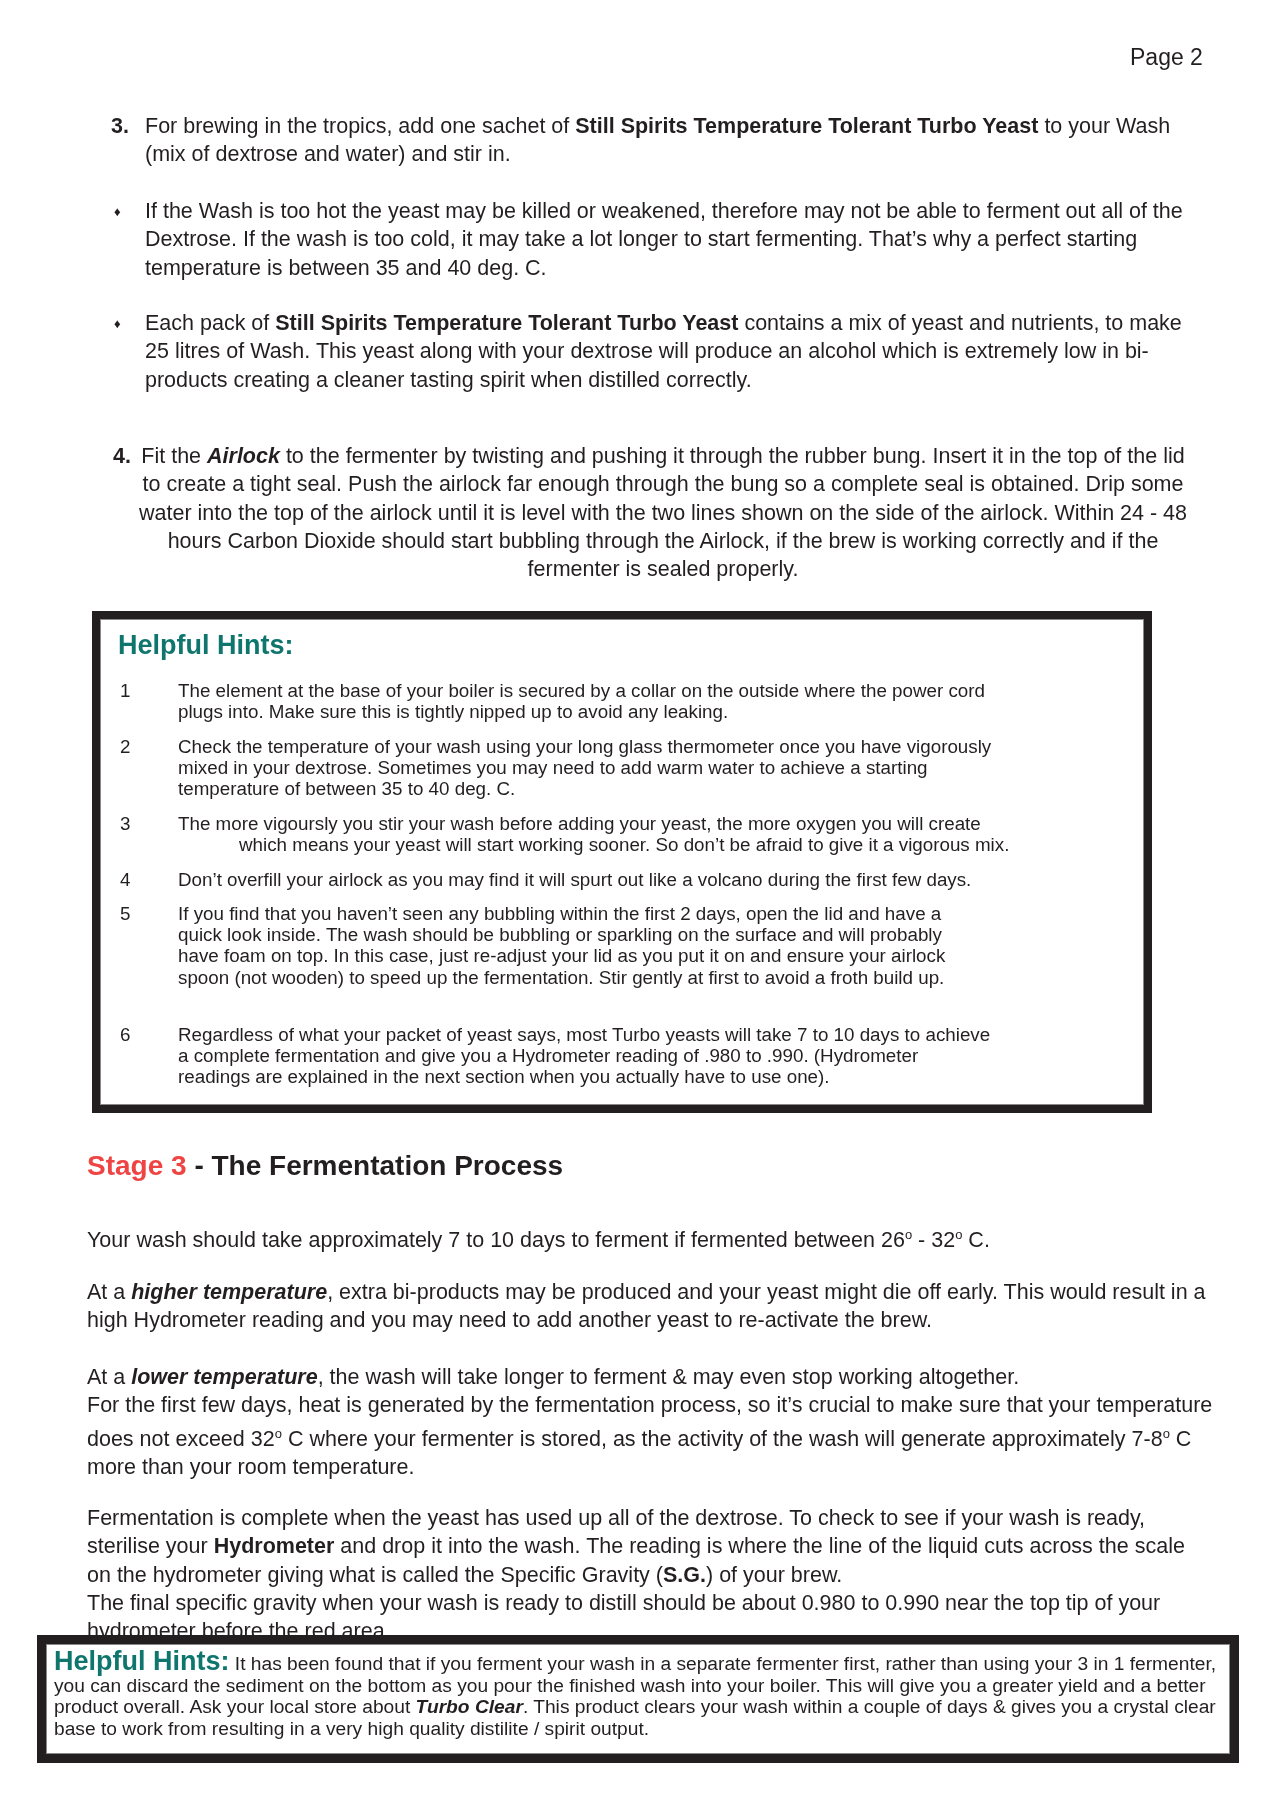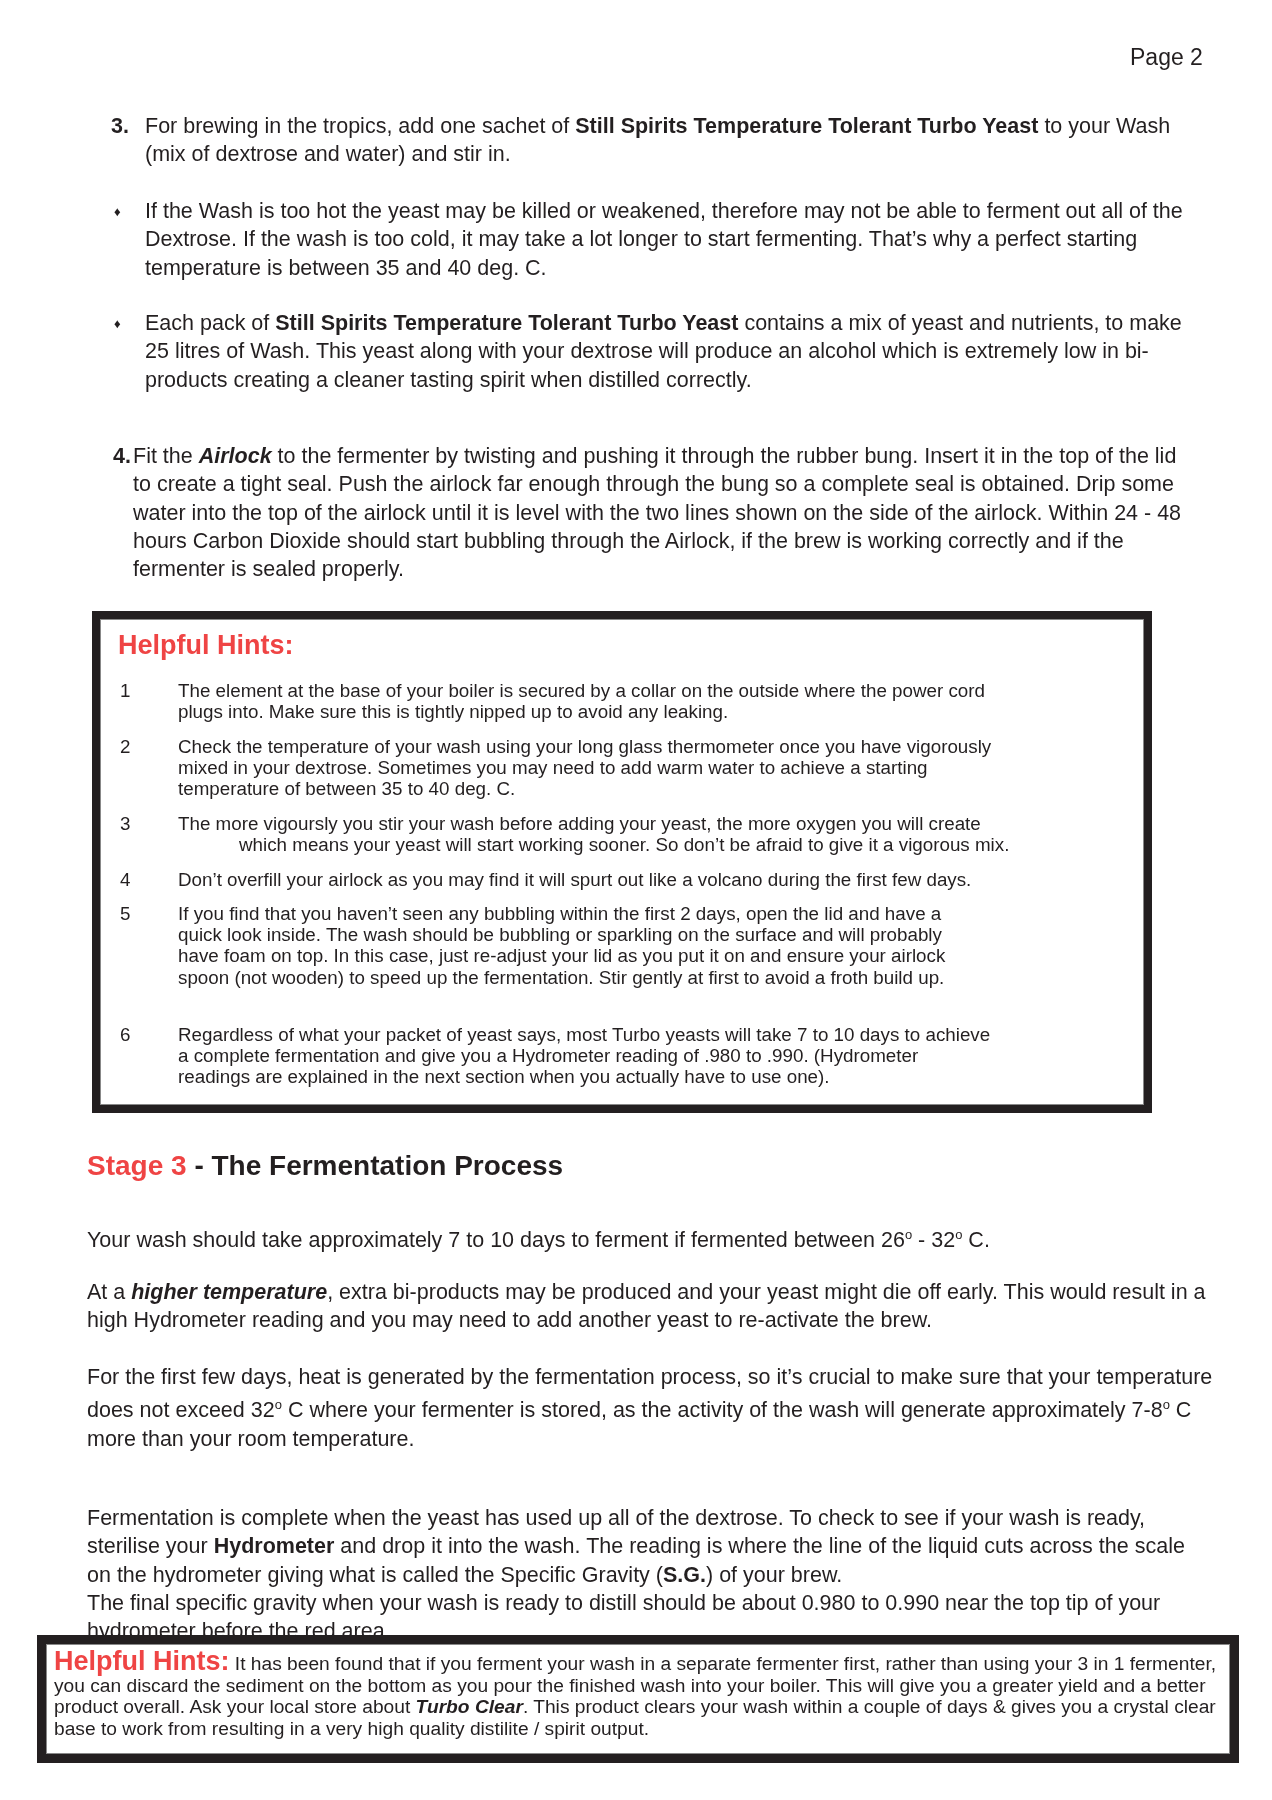--- a/index.html
+++ b/index.html
@@ -20,21 +20,21 @@
 
   .bullet { left: 114px; width: 1080px; }
   .bullet .dia { position: absolute; left: 0; top: 1px; font-size: 13px; }
   .bullet .txt { margin-left: 31px; }
 
   .hintbox1 {
     left: 92px; top: 611px; width: 1060px; height: 502px;
     border: 8px solid #231f20; box-sizing: border-box; background: #fff;
     box-shadow: inset 0 0 0 1px #888;
   }
-  .hint-title { font-weight: bold; color: #ef4444; font-size: 27px; }
+  .hint-title { font-weight: bold; color: #0f766e; font-size: 27px; }
   .h1-title { left: 118px; top: 630px; }
   .hint-item { left: 120px; width: 1030px; font-size: 18.8px; line-height: 21.2px; }
   .hint-item .n { position: absolute; left: 0; top: 0; }
   .hint-item .t { margin-left: 58px; display: block; }
   .hint-item .indent { padding-left: 61px; }
 
   .stage-h { left: 87px; top: 1150px; font-size: 28px; font-weight: bold; }
   .stage-h .blue { color: #ef4444; }
 
   .body { left: 87px; width: 1150px; margin-top: 24px; }
@@ -66,21 +66,21 @@
 </div>
 <div class="abs para bullet" style="top:309px;">
   <span class="dia">♦</span>
   <div class="txt">
     <span>Each pack of </span><b>Still Spirits Temperature Tolerant Turbo Yeast</b><span>  contains a mix of yeast and nutrients, to make 25 litres of Wash.  This yeast along with your dextrose will produce an alcohol which is extremely low in bi-products creating a cleaner tasting spirit when distilled correctly.</span>
   </div>
 </div>
 
 <div class="abs para step" style="top:442px; left:113px;">
   <span class="num">4.</span>
-  <div class="txt" style="margin-left:20px;">
+  <div class="txt" style="margin-left:20px;text-align:center;">
     <span>Fit the </span><b><i>Airlock</i></b><span> to the fermenter by twisting and pushing it through the rubber bung. Insert it in the top of the lid to create a tight seal.  Push the airlock far enough through the bung so a complete seal is obtained.  Drip some water into the top of the airlock until it is level with the two lines shown on the side of the airlock.  Within 24 - 48 hours Carbon Dioxide should start bubbling through the Airlock, if the brew is working correctly and if the fermenter is sealed properly.</span>
   </div>
 </div>
 
 <div class="abs hintbox1"></div>
 <div class="abs hint-title h1-title">Helpful Hints:</div>
 
 <div class="abs hint-item" style="top:680px;">
   <span class="n">1</span>
   <span class="t">The element at the base of your boiler is secured by a collar on the outside where the power cord</span>
@@ -121,20 +121,21 @@
 
 <div class="abs para body" style="top:1197px;">
   <span>Your wash should take approximately 7 to 10 days to ferment if fermented between 26</span><span class="sup">o</span><span> - 32</span><span class="sup">o</span><span> C.</span>
 </div>
 
 <div class="abs para body" style="top:1254px; width:1130px;">
   <span>At a </span><b><i>higher temperature</i></b><span>, extra bi-products may be produced and your yeast might die off early.  This would result in a high Hydrometer reading and you may need to add another yeast to re-activate the brew.</span>
 </div>
 
 <div class="abs para body" style="top:1339px; width:1130px;">
+  <div><span>At a </span><b><i>lower temperature</i></b><span>, the wash will take longer to ferment &amp; may even stop working altogether.</span></div>
   <div><span>For the first few days, heat is generated by the fermentation process, so it’s crucial to make sure that your temperature does not exceed 32</span><span class="sup">o</span><span> C where your fermenter is stored, as the activity of the wash will generate approximately 7-8</span><span class="sup">o</span><span> C more than your room temperature.</span></div>
 </div>
 
 <div class="abs para body" style="top:1480px; width:1120px;">
   <div><span>Fermentation is complete when the yeast has used up all of the dextrose.  To check to see if your wash is ready, sterilise your </span><b>Hydrometer</b><span> and drop it into the wash.  The reading is where the line of the liquid cuts across the scale on the hydrometer giving what is called the Specific Gravity (</span><b>S.G.</b><span>) of your brew.</span></div>
   <div>The final specific gravity when your wash is ready to distill should be about 0.980 to 0.990 near the top tip of your hydrometer before the red area.</div>
 </div>
 
 <div class="abs hintbox2"></div>
 <div class="abs hb2">

